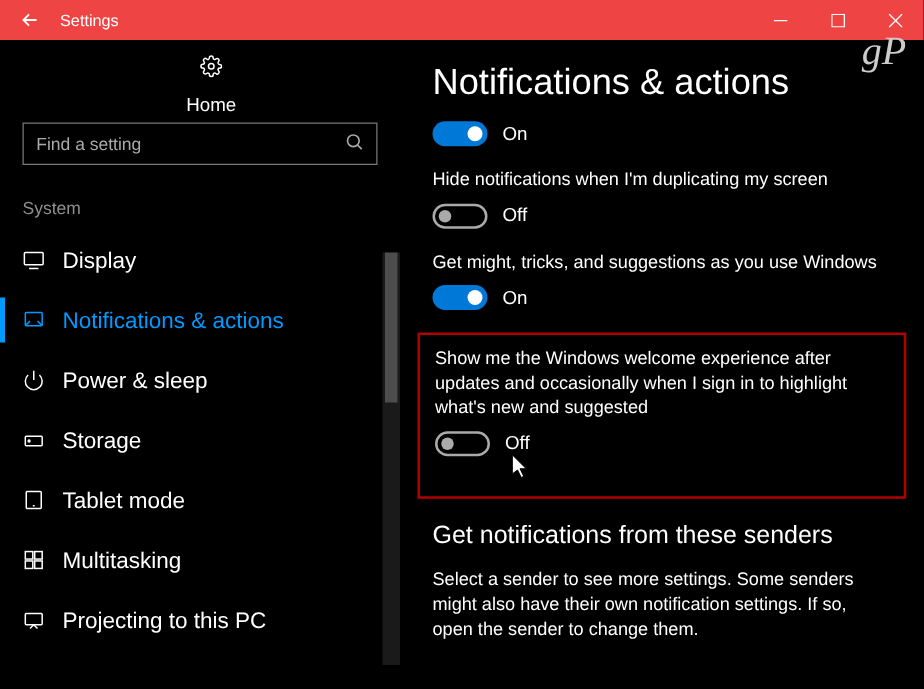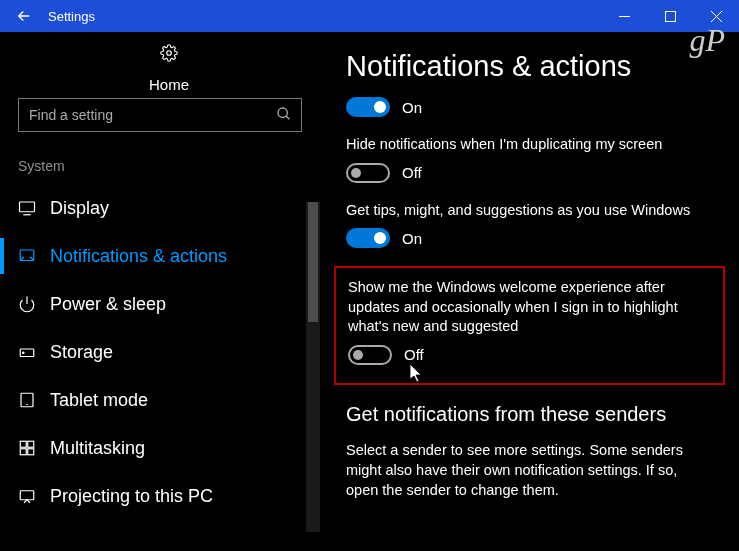--- a/index.html
+++ b/index.html
@@ -1,17 +1,17 @@
 <!DOCTYPE html>
 <html><head>
 <meta charset="utf-8">
 <style>
 * { margin: 0; padding: 0; box-sizing: border-box; font-family: "Segoe UI", Arial, sans-serif; }
 body { background: #000; width: 739px; height: 551px; overflow: hidden; color: #fff; position: relative; }
-.titlebar { height: 32px; background: #1d4ed8; display: flex; align-items: center; color: #fff; }
+.titlebar { height: 32px; background: #ef4444; display: flex; align-items: center; color: #fff; }
 .titlebar .back { width: 48px; height: 32px; display: flex; align-items: center; justify-content: center; }
 .titlebar .title { font-size: 13px; flex: 1; }
 .titlebar .wcontrols { display: flex; }
 .titlebar .wbtn { width: 46px; height: 32px; display: flex; align-items: center; justify-content: center; }
 .main { display: flex; height: calc(551px - 32px); background: #000; }
 .sidebar { width: 320px; padding: 12px 0 0 0; position: relative; }
 .home-row { display: flex; align-items: center; height: 44px; padding-left: 18px; gap: 14px; flex-direction: column; }
 .home-row .icon { width: 18px; display:flex; align-items:center; justify-content:center; }
 .home-row span.label { font-size: 15px; }
 .search-wrap { margin: 10px 18px 20px 18px; position: relative; }
@@ -29,21 +29,21 @@
 .content { flex: 1; padding: 18px 26px 0 26px; position: relative; overflow: hidden; }
 .content h1 { font-weight: 300; font-size: 29px; margin-bottom: 14px; }
 .setting { margin-bottom: 18px; }
 .setting .desc { font-size: 14.5px; margin-bottom: 8px; line-height: 1.35; }
 .toggle-row { display: flex; align-items: center; gap: 12px; font-size: 15px; }
 .toggle { width: 44px; height: 20px; border-radius: 10px; position: relative; }
 .toggle.on { background: #0078d7; }
 .toggle.on::after { content: ""; position: absolute; width: 12px; height: 12px; background: #fff; border-radius: 50%; top: 4px; right: 4px; }
 .toggle.off { background: #000; border: 2px solid #aaa; width: 44px; height: 20px; }
 .toggle.off::after { content: ""; position: absolute; width: 10px; height: 10px; background: #aaa; border-radius: 50%; top: 3px; left: 3px; }
-.highlight { border: 2px solid #b00000; padding: 10px 12px 18px 12px; margin: 0 -12px 18px -12px; position: relative; }
+.highlight { border: 2px solid #b00000; padding: 10px 12px 32px 12px; margin: 0 -12px 18px -12px; position: relative; }
 .cursor { position: absolute; left: 74px; top: 96px; }
 .content h2 { font-weight: 400; font-size: 20px; margin: 6px 0 14px 0; }
 .content p.body { font-size: 14.5px; line-height: 1.4; color: #fff; }
 .watermark { position: absolute; top: 22px; right: 14px; font-family: Georgia, serif; font-size: 32px; color: #ccc; font-style: italic; }
 svg { display: block; }
 </style>
 </head>
 <body>
 
 <div class="titlebar">
@@ -181,21 +181,21 @@
 
     <div class="setting">
       <div class="desc">Hide notifications when I'm duplicating my screen</div>
       <div class="toggle-row">
         <div class="toggle off"></div>
         <span>Off</span>
       </div>
     </div>
 
     <div class="setting">
-      <div class="desc">Get tips, might, and suggestions as you use Windows</div>
+      <div class="desc">Get might, tricks, and suggestions as you use Windows</div>
       <div class="toggle-row">
         <div class="toggle on"></div>
         <span>On</span>
       </div>
     </div>
 
     <div class="highlight">
       <div class="setting" style="margin-bottom:0">
         <div class="desc">Show me the Windows welcome experience after updates and occasionally when I sign in to highlight what's new and suggested</div>
         <div class="toggle-row">

